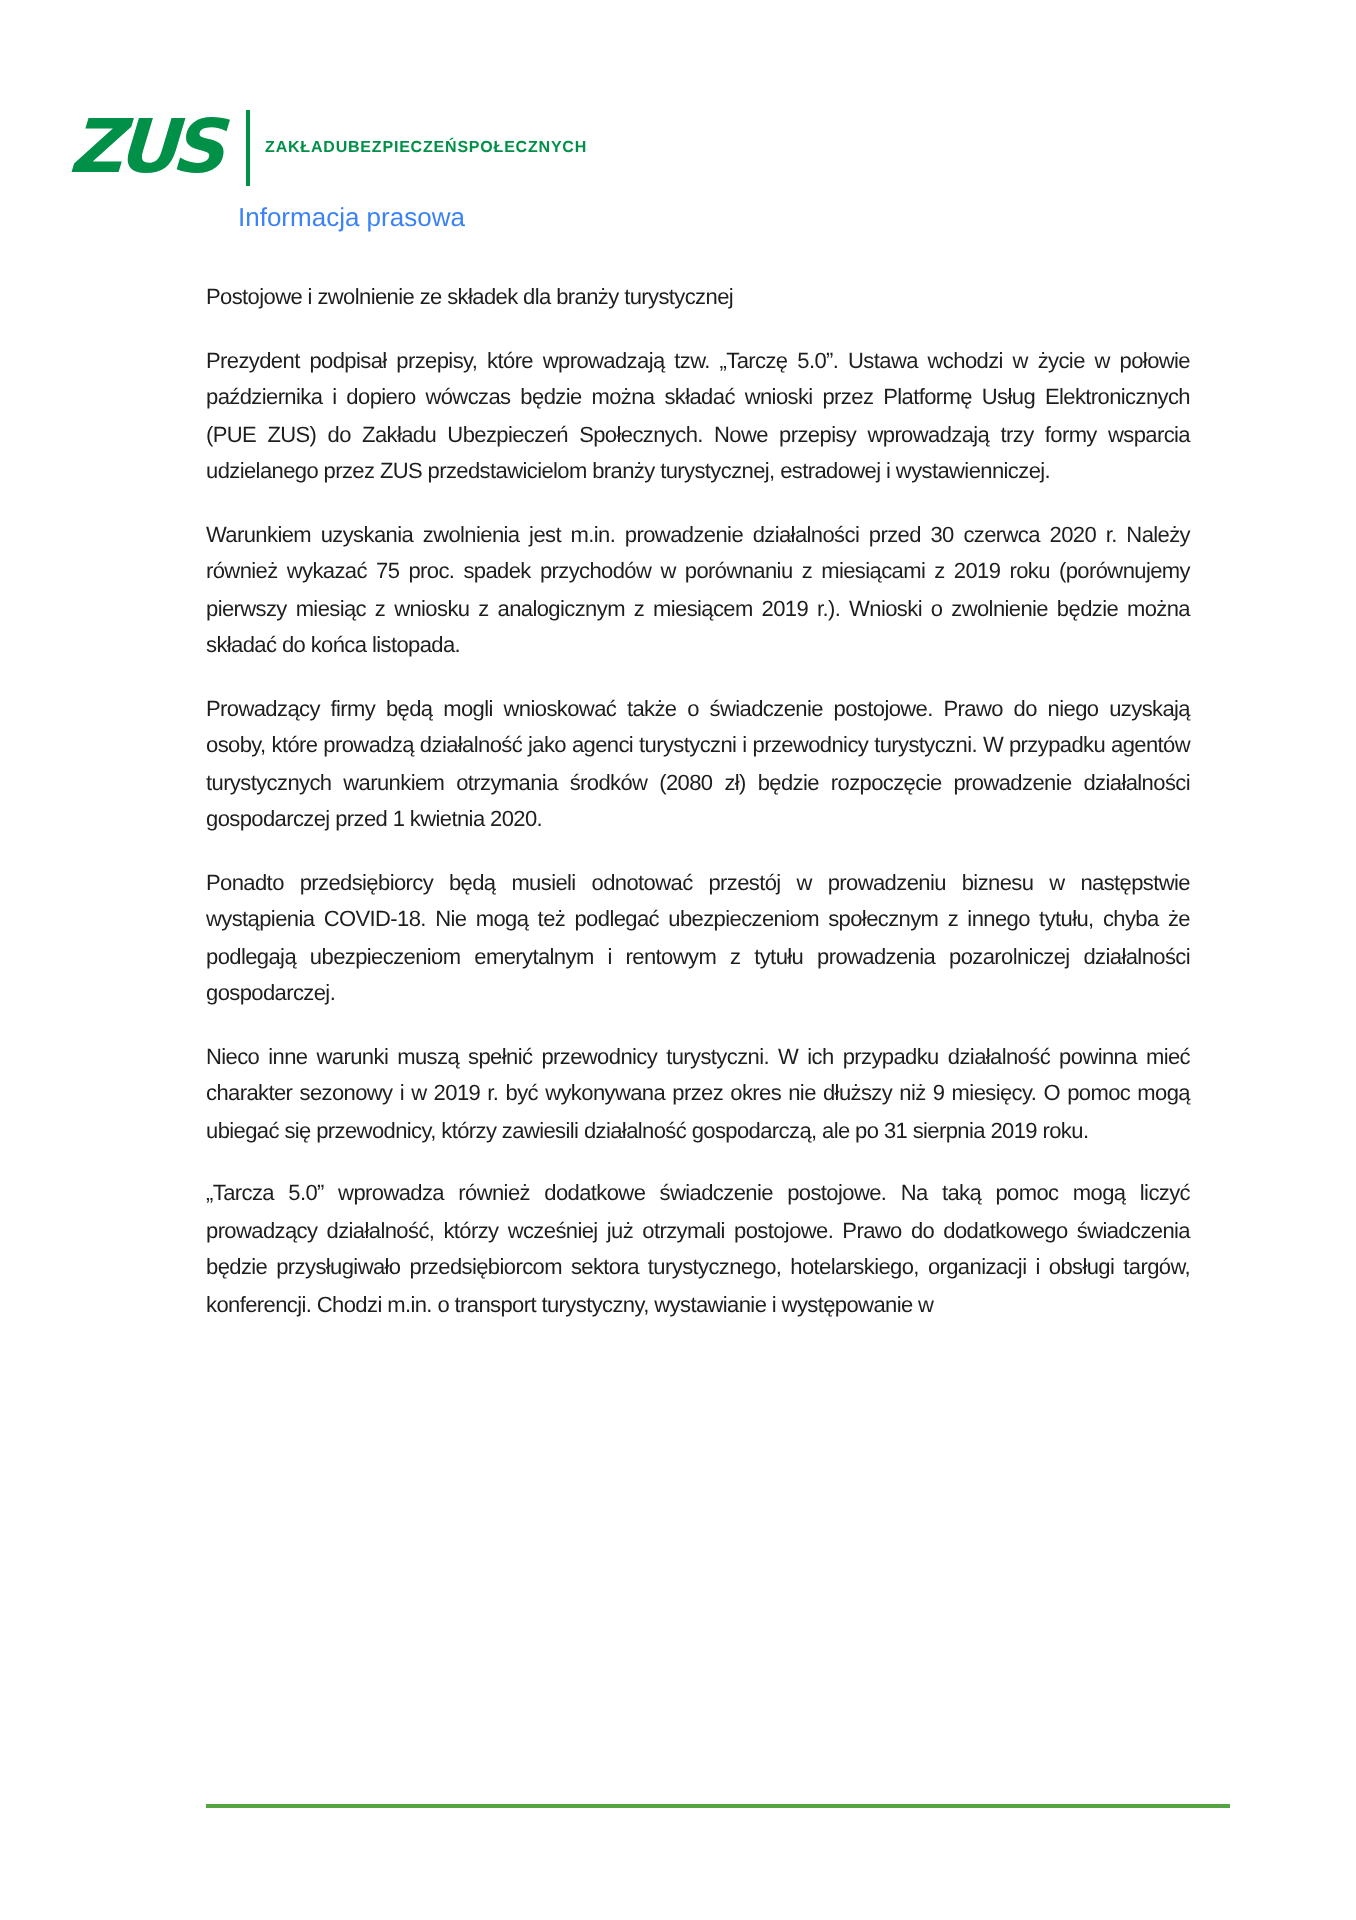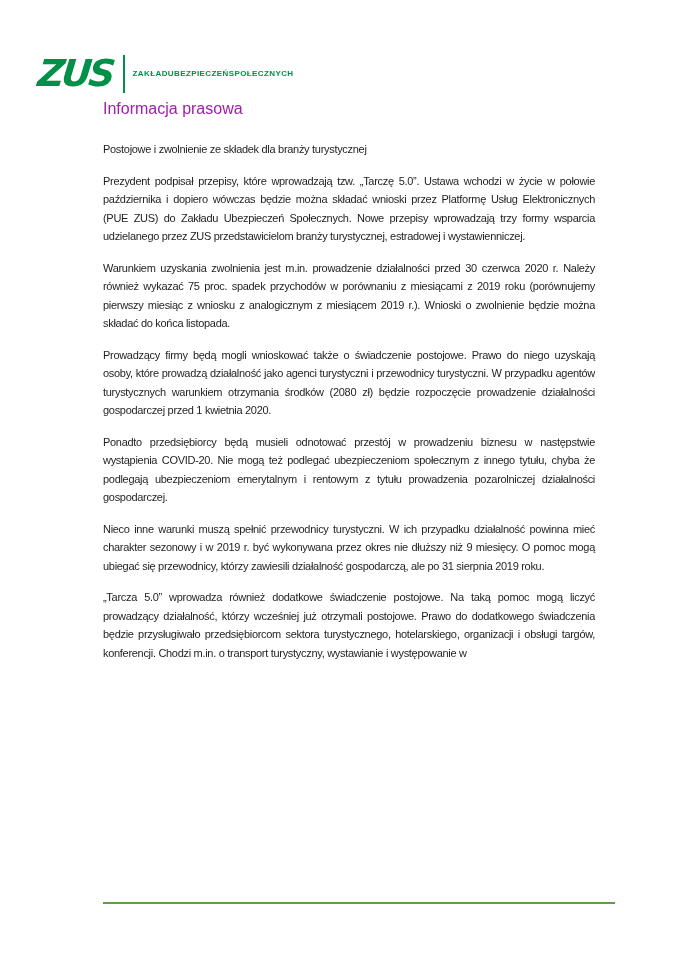--- a/index.html
+++ b/index.html
@@ -45,25 +45,25 @@
   }
   .logo-org span {
     font-size: 8px;
     line-height: 9.5px;
     font-weight: bold;
     letter-spacing: 0.4px;
     color: #009048;
   }
   .kicker {
     position: absolute;
-    left: 103px;
+    left: 119px;
     top: 101px;
-    font-size: 16px;
+    font-size: 13px;
     line-height: 15px;
-    color: #a21caf;
+    color: #3b82f6;
   }
 
   
   .doc {
     position: absolute;
     left: 103px;
     top: 140px;
     width: 492px;
   }
   .doc p {
@@ -103,20 +103,20 @@
     </div>
   </div>
 
   <div class="kicker">Informacja prasowa</div>
 
   <div class="doc">
     <p class="title">Postojowe i zwolnienie ze składek dla branży turystycznej</p>
     <p>Prezydent podpisał przepisy, które wprowadzają tzw. „Tarczę 5.0”. Ustawa wchodzi w życie w połowie października i dopiero wówczas będzie można składać wnioski przez Platformę Usług Elektronicznych (PUE ZUS) do Zakładu Ubezpieczeń Społecznych. Nowe przepisy wprowadzają trzy formy wsparcia udzielanego przez ZUS przedstawicielom branży turystycznej, estradowej i wystawienniczej.</p>
     <p>Warunkiem uzyskania zwolnienia jest m.in. prowadzenie działalności przed 30 czerwca 2020 r. Należy również wykazać 75 proc. spadek przychodów w porównaniu z miesiącami z 2019 roku (porównujemy pierwszy miesiąc z wniosku z analogicznym z miesiącem 2019 r.). Wnioski o zwolnienie będzie można składać do końca listopada.</p>
     <p>Prowadzący firmy będą mogli wnioskować także o świadczenie postojowe. Prawo do niego uzyskają osoby, które prowadzą działalność jako agenci turystyczni i przewodnicy turystyczni. W przypadku agentów turystycznych warunkiem otrzymania środków (2080 zł) będzie rozpoczęcie prowadzenie działalności gospodarczej przed 1 kwietnia 2020.</p>
-    <p>Ponadto przedsiębiorcy będą musieli odnotować przestój w prowadzeniu biznesu w następstwie wystąpienia COVID-20. Nie mogą też podlegać ubezpieczeniom społecznym z innego tytułu, chyba że podlegają ubezpieczeniom emerytalnym i rentowym z tytułu prowadzenia pozarolniczej działalności gospodarczej.</p>
+    <p>Ponadto przedsiębiorcy będą musieli odnotować przestój w prowadzeniu biznesu w następstwie wystąpienia COVID-18. Nie mogą też podlegać ubezpieczeniom społecznym z innego tytułu, chyba że podlegają ubezpieczeniom emerytalnym i rentowym z tytułu prowadzenia pozarolniczej działalności gospodarczej.</p>
     <p>Nieco inne warunki muszą spełnić przewodnicy turystyczni. W ich przypadku działalność powinna mieć charakter sezonowy i w 2019 r. być wykonywana przez okres nie dłuższy niż 9 miesięcy. O pomoc mogą ubiegać się przewodnicy, którzy zawiesili działalność gospodarczą, ale po 31 sierpnia 2019 roku.</p>
     <p>„Tarcza 5.0” wprowadza również dodatkowe świadczenie postojowe. Na taką pomoc mogą liczyć prowadzący działalność, którzy wcześniej już otrzymali postojowe. Prawo do dodatkowego świadczenia będzie przysługiwało przedsiębiorcom sektora turystycznego, hotelarskiego, organizacji i obsługi targów, konferencji. Chodzi m.in. o transport turystyczny, wystawianie i występowanie w</p>
   </div>
 
   <div class="footer-rule"></div>
 
 </div>
 
 </body></html>

